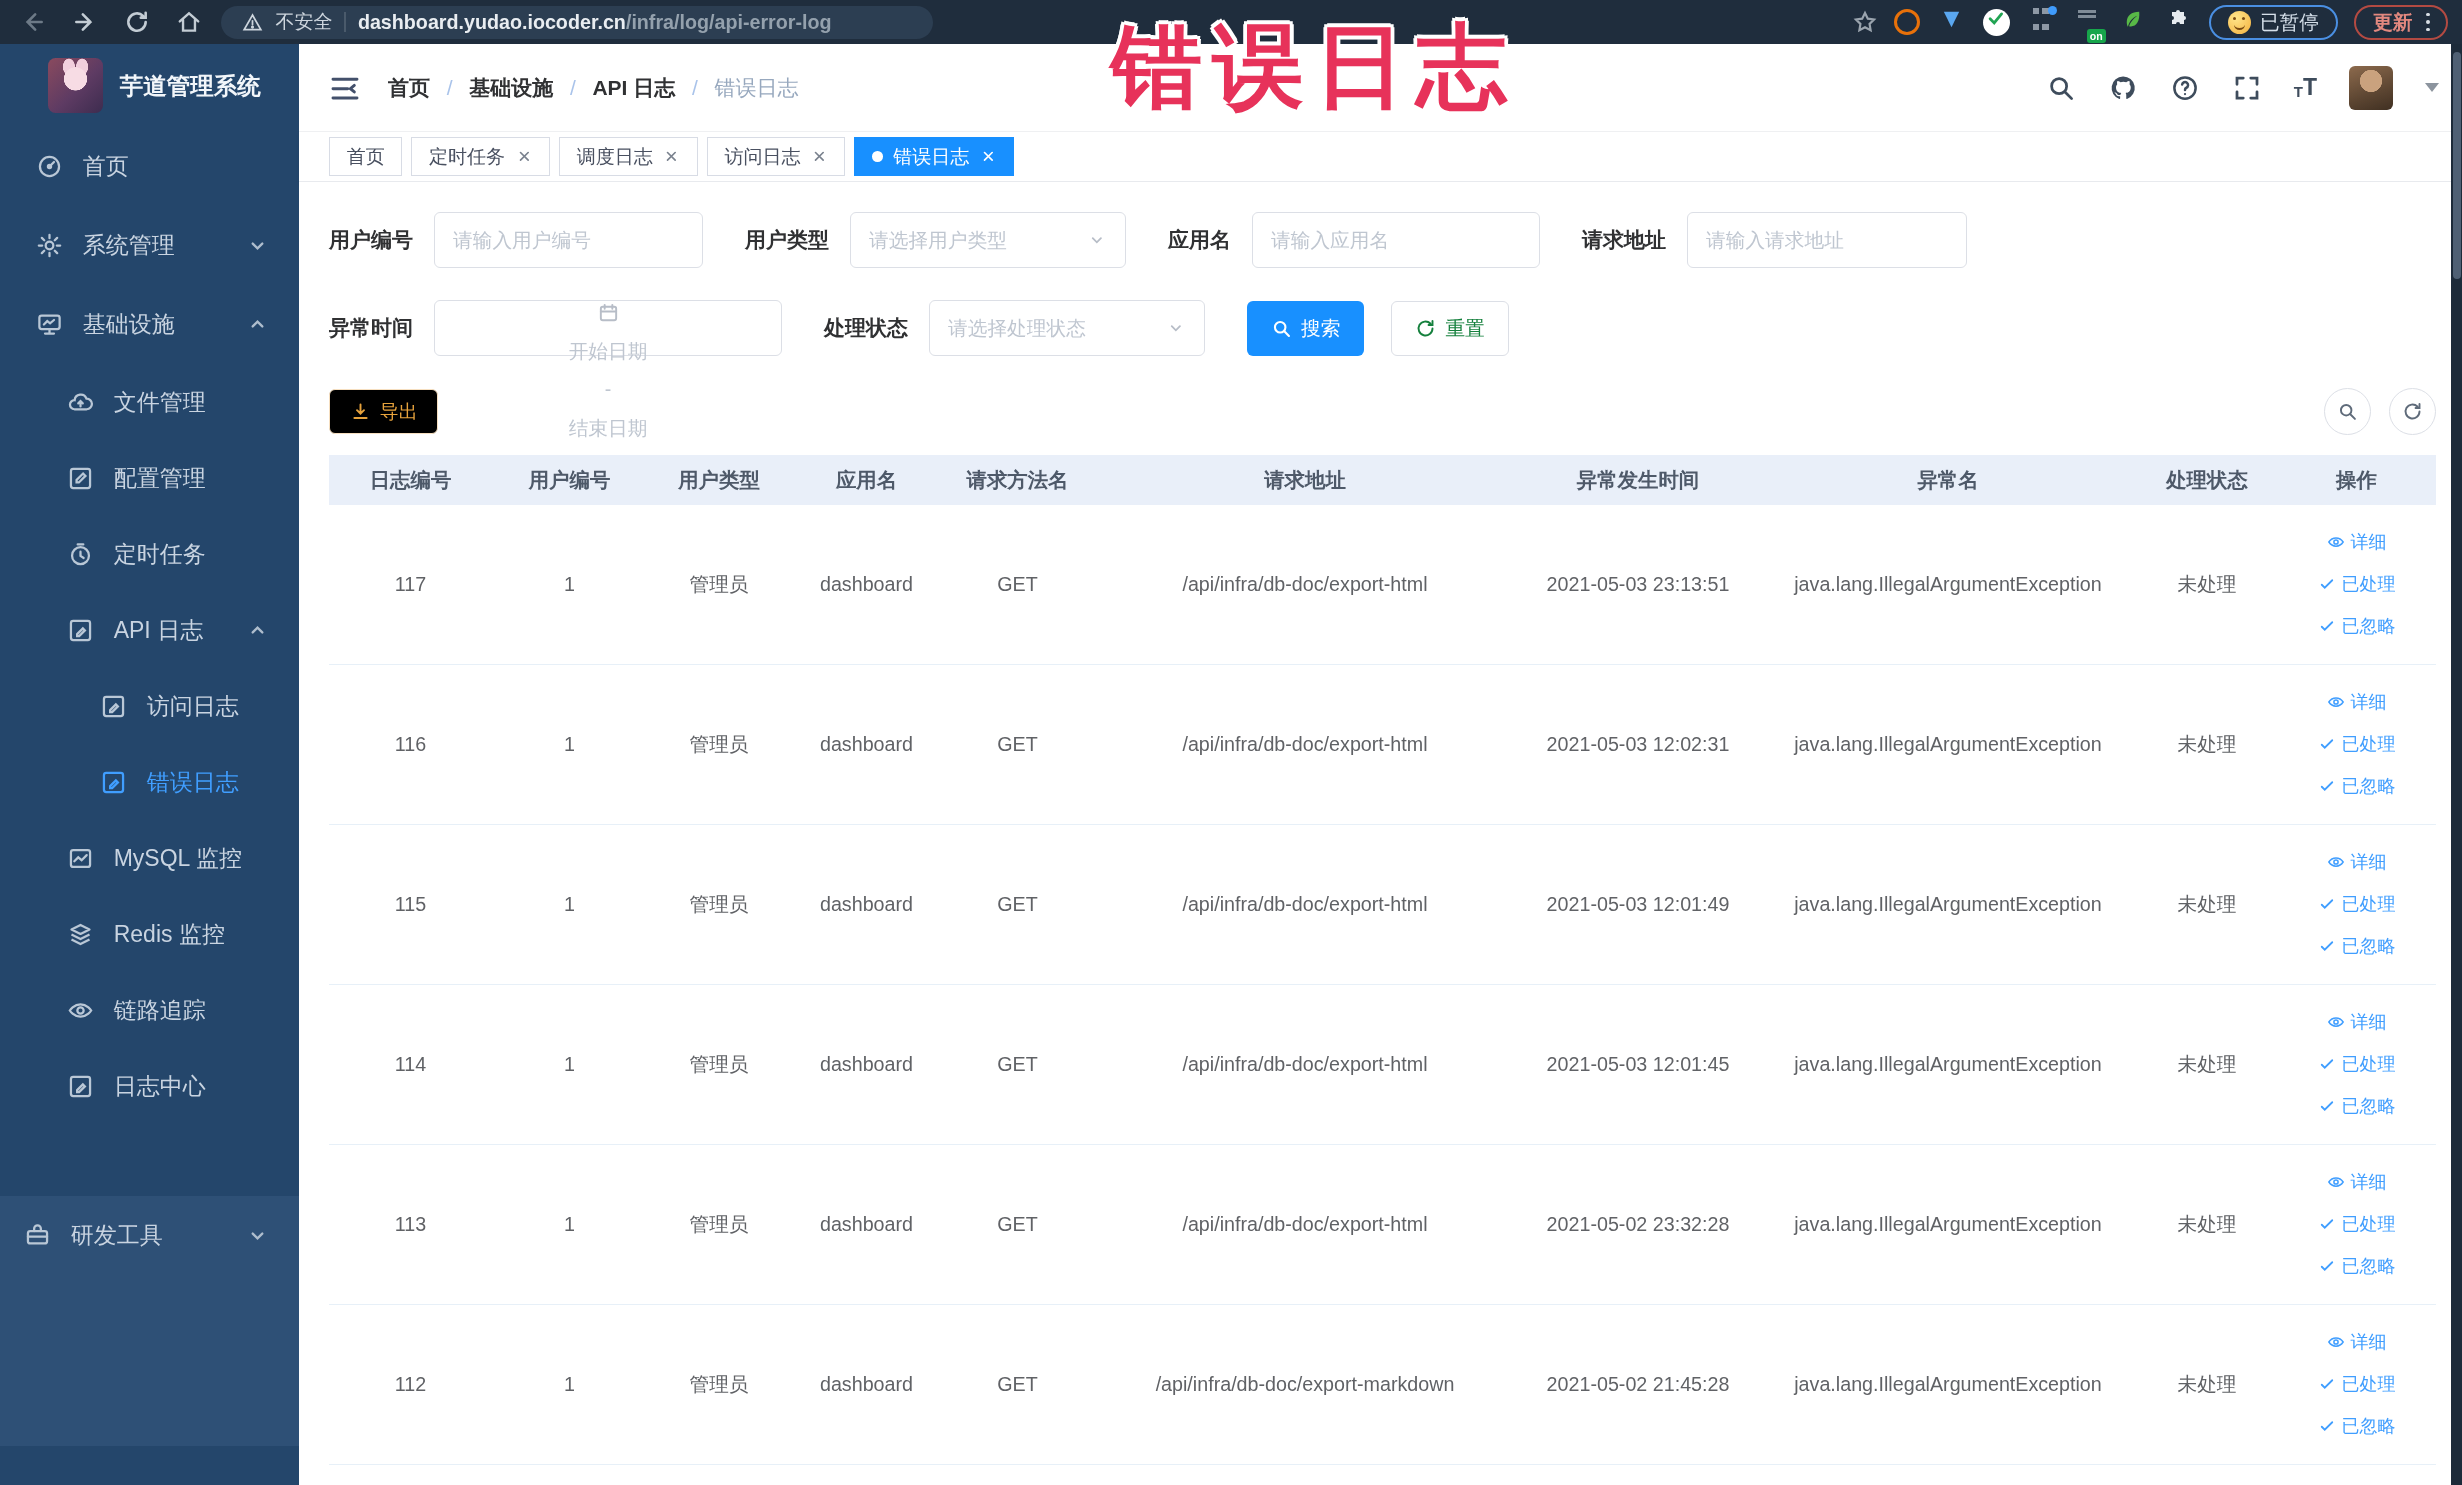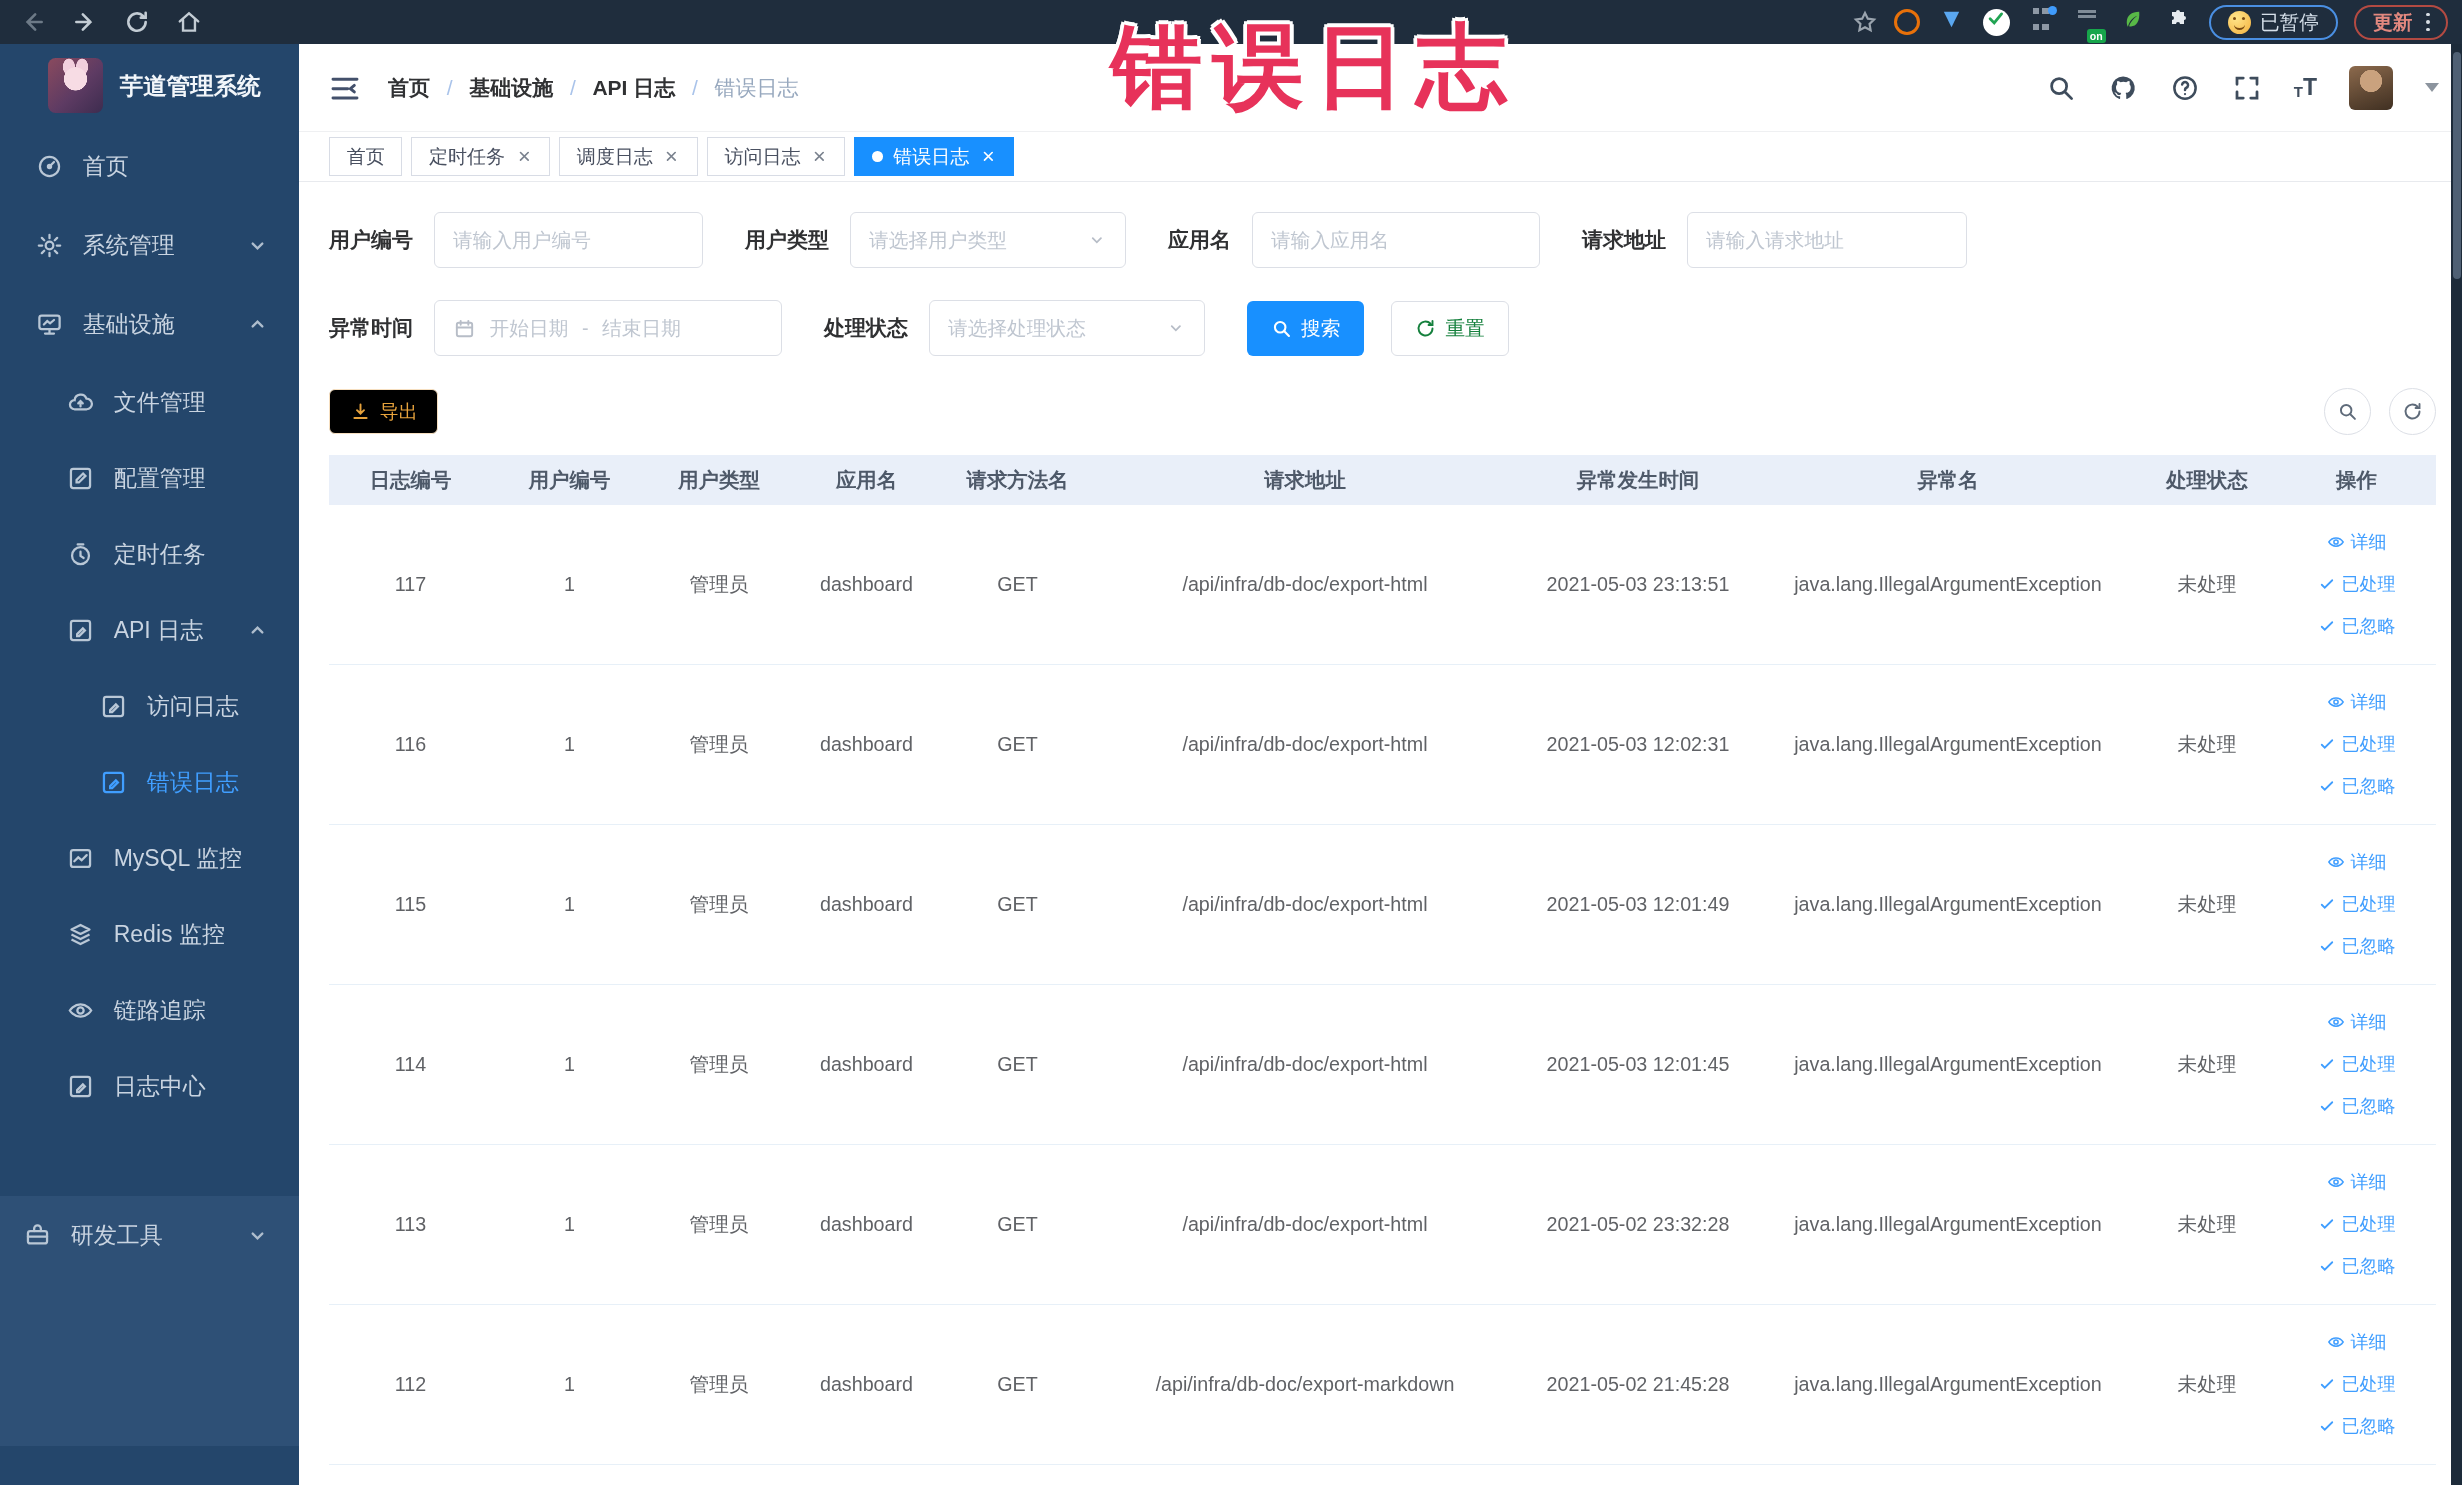--- a/index.html
+++ b/index.html
@@ -99,21 +99,21 @@
   .content{flex:1;position:relative;padding:30px 30px 0 30px;background:#fff;}
   .frow{display:flex;align-items:center;margin-bottom:32px;}
   .flabel{font-size:21px;font-weight:bold;color:#303133;margin-right:21px;white-space:nowrap;}
   .fctl{height:56px;border:1.5px solid #dcdfe6;border-radius:6px;background:#fff;display:flex;align-items:center;
     padding:0 18px;margin-right:42px;position:relative;}
   input.real{border:none;outline:none;font-size:19.7px;color:#606266;width:100%;height:100%;background:transparent;}
   input.real::placeholder{color:#bfc6d0;}
   .ph{font-size:19.7px;color:#bfc6d0;}
   .selcaret{width:19.7px;height:19.7px;color:#b7bdc7;margin-left:auto;}
   .w355{width:269px;} .w365{width:276px;} .w380{width:288px;} .w370{width:280px;} .w460{width:348px;}
-  .drange{gap:13.6px;}
+  .drange{gap:13.6px;flex-direction:column;}
   .calic{width:23px;height:23px;color:#b7bdc7;flex:none;}
   .btn{height:55px;border-radius:6px;font-size:19.7px;display:flex;align-items:center;gap:9px;
     padding:0 23px;cursor:pointer;border:1.5px solid transparent;}
   .btn .bi{width:21px;height:21px;}
   .btn.primary{background:#1890ff;color:#fff;margin-right:27px;}
   .btn.plain{background:#fff;border-color:#dcdfe6;color:#15803d;}
   .btn.warn{background:#000000;border-color:#f6dfc0;color:#e6a23c;height:45px;font-size:19px;padding:0 19.7px;}
   .toolrow{display:flex;align-items:center;margin-bottom:19.7px;}
   .circles{margin-left:auto;display:flex;gap:18px;}
   .circ{width:47px;height:47px;border-radius:50%;border:1.5px solid #dcdfe6;color:#5f6b7a;
@@ -156,20 +156,32 @@
     <span class="bicon">
       <svg viewBox="0 0 24 24" fill="none" stroke="currentColor" stroke-width="2.4" stroke-linecap="round">
           <path d="M20 12a8 8 0 1 1-2.4-5.7M20 3.5V8h-4.5"></path>
         </svg>
       </span>
     <span class="bicon">
       <svg viewBox="0 0 24 24" fill="none" stroke="currentColor" stroke-width="2.2" stroke-linecap="round">
           <path d="M3.5 11.5L12 4l8.5 7.5M6.5 10v10h11V10"></path>
         </svg>
       </span>
+  </div>
+  <div class="addr">
+    <span class="bicon" style="width:21px;height:21px;color:#cdd5dd;">
+      <svg viewBox="0 0 24 24" fill="none" stroke="currentColor" stroke-width="2">
+          <path d="M12 3.5L2.5 20h19z"></path>
+          <path d="M12 10v4.5" stroke-linecap="round"></path>
+          <circle cx="12" cy="17.2" r="0.8" fill="currentColor"></circle>
+        </svg>
+      </span>
+    <span class="sec">不安全</span>
+    <span class="sep"></span>
+    <span><span class="host">dashboard.yudao.iocoder.cn</span><span class="path">/infra/log/api-error-log</span></span>
   </div>
   <div class="bright">
     <span class="bicon" style="color:#9aa4ae;">
       <svg viewBox="0 0 24 24" fill="none" stroke="currentColor" stroke-width="2">
           <path d="M12 3.6l2.6 5.3 5.8.8-4.2 4.1 1 5.8-5.2-2.7-5.2 2.7 1-5.8L3.6 9.7l5.8-.8z"></path>
         </svg>
       </span>
     <span class="ext ring"></span>
     <span class="ext drop">
       <svg width="23" height="23" viewBox="0 0 24 24" fill="currentColor">

